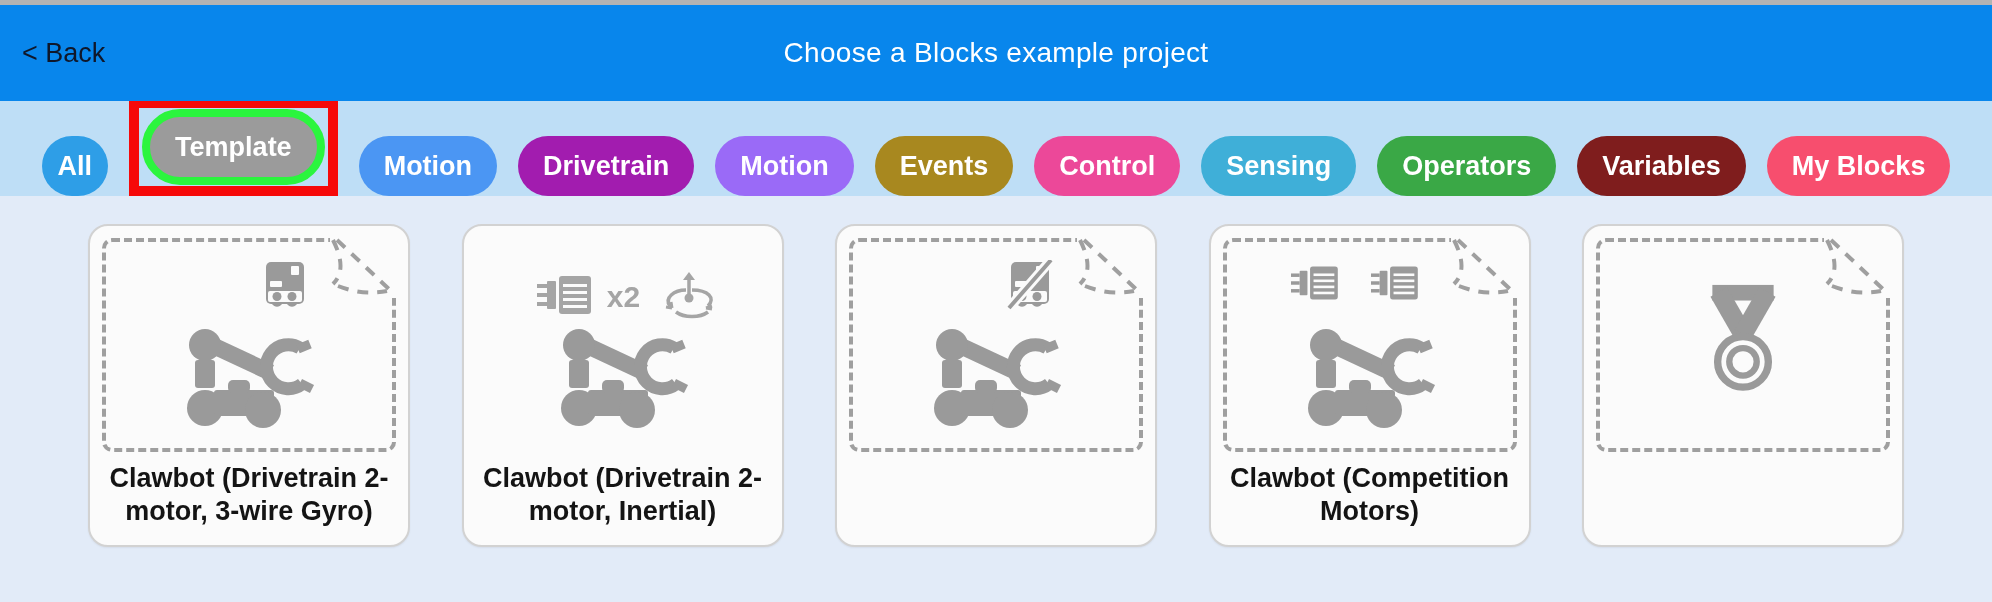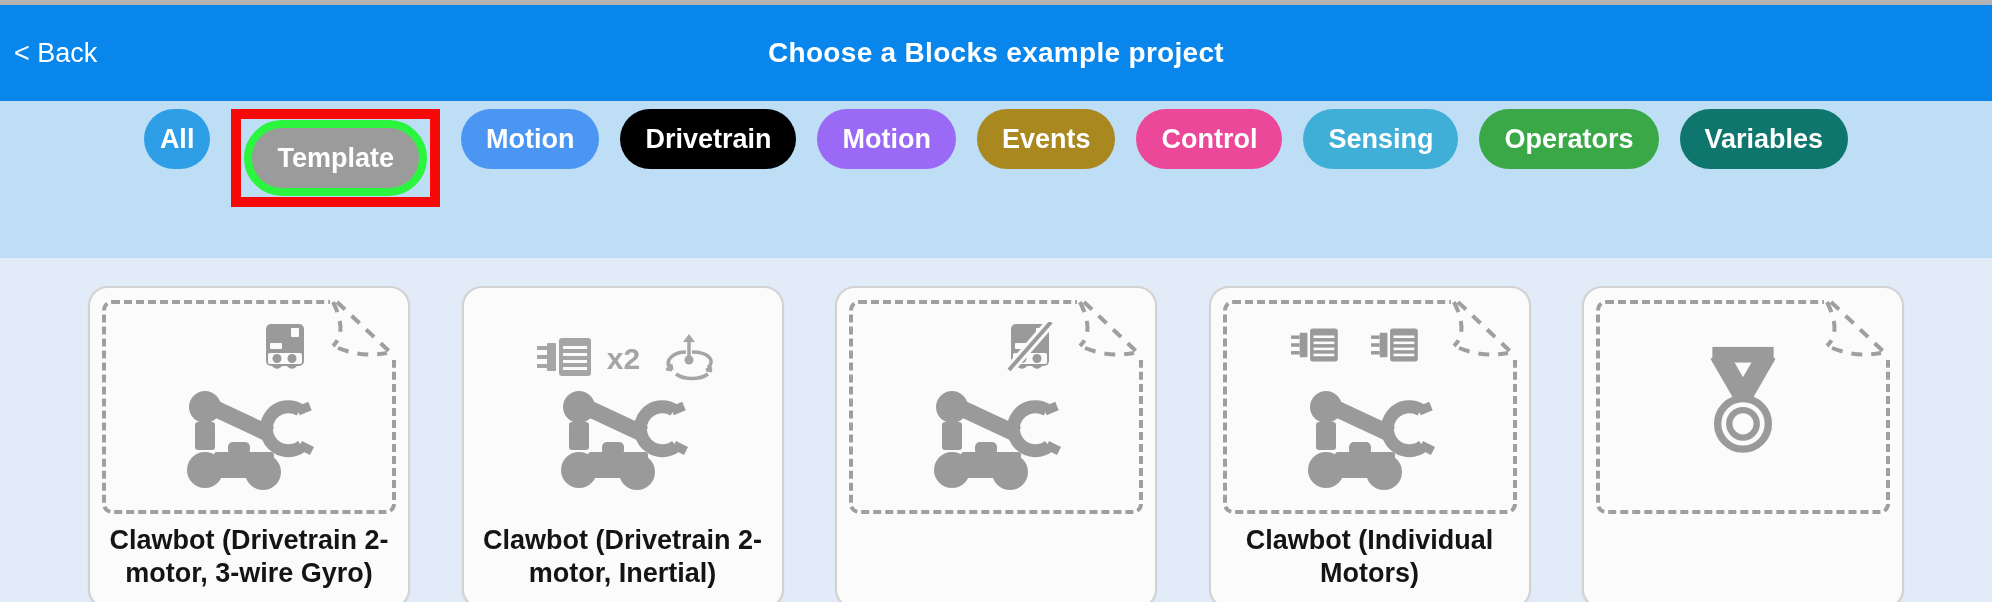--- a/index.html
+++ b/index.html
@@ -7,30 +7,30 @@
   body { font-family: "Liberation Sans", sans-serif; background: #e2ebf8; }
   .screen { position: relative; width: 1992px; height: 602px; }
 
   .top-strip { height: 5px; background: #b3b3b3; }
 
   .appbar {
     position: relative; height: 96px; background: #0886ec;
     display: flex; align-items: center; justify-content: center;
   }
   .back-btn {
-    position: absolute; left: 4px; top: 0; height: 100%;
-    background: none; border: none; color: #ffffff; font-size: 27px;
+    position: absolute; left: 12px; top: 0; height: 100%;
+    background: none; border: none; color: #0f172a; font-size: 27px;
     font-family: inherit; cursor: pointer; padding: 0 10px;
   }
-  .appbar-title { color: #ffffff; font-size: 28px; font-weight: 700; letter-spacing: .3px; }
+  .appbar-title { color: #ffffff; font-size: 28px; font-weight: 400; letter-spacing: .3px; }
 
   .filterbar {
-    height: 157px; background: #bedef6;
-    display: flex; align-items: flex-start; justify-content: center; gap: 21px;
-    padding-top: 8px;
+    height: 95px; background: #bedef6;
+    display: flex; align-items: flex-end; justify-content: center; gap: 21px;
+    padding-top: 16px;
   }
   .pill {
     height: 60px; border: none; border-radius: 30px; padding: 0 25px;
     color: #fff; font-size: 27px; font-weight: 700; font-family: inherit;
     cursor: pointer; display: inline-flex; align-items: center; justify-content: center;
     line-height: 1;
   }
   .pill-all { padding: 0 16px; min-width: 60px; }
   .annotation-box {
     border: 10px solid #f60909; padding: 1px 3px;
@@ -86,27 +86,28 @@
     <button class="back-btn">&lt; Back</button>
     <div class="appbar-title">Choose a Blocks example project</div>
   </header>
 
   <nav class="filterbar">
     <button class="pill pill-all" style="background-color: rgb(46, 158, 231);">All</button>
     <div class="annotation-box">
       <button class="pill pill-selected" style="background-color: rgb(155, 155, 155); border-color: rgb(43, 245, 62);">Template</button>
     </div>
     <button class="pill" style="background-color: rgb(75, 150, 243);">Motion</button>
-    <button class="pill" style="background-color: #000000;">Drivetrain</button>
+    <button class="pill" style="background-color: #a21caf;">Drivetrain</button>
     <button class="pill" style="background-color: rgb(154, 106, 247);">Motion</button>
     <button class="pill" style="background-color: rgb(168, 136, 31);">Events</button>
     <button class="pill" style="background-color: #ec4899;">Control</button>
     <button class="pill" style="background-color: rgb(63, 175, 216);">Sensing</button>
     <button class="pill" style="background-color: rgb(58, 168, 70);">Operators</button>
-    <button class="pill" style="background-color: #0f766e;">Variables</button>
+    <button class="pill" style="background-color: #7f1d1d;">Variables</button>
+    <button class="pill" style="background-color: rgb(247, 78, 110);">My Blocks</button>
   </nav>
 
   <main class="cards">
 
     <div class="card">
       <div class="thumb">
         <div class="fold">
           <svg width="66" height="60" viewBox="0 0 66 60" fill="none" stroke="#9f9f9f" stroke-width="4" stroke-dasharray="11 9">
             <path d="M3,2 C13,22 13,36 3,46"></path>
               <path d="M7,2 L60,52"></path>
@@ -290,21 +291,21 @@
               <circle cx="29" cy="86" r="18"></circle>
               <rect x="38" y="68" width="60" height="26" rx="3"></rect>
               <rect x="52" y="58" width="22" height="13" rx="5"></rect>
               <circle cx="87" cy="88" r="18"></circle>
             </g>
             <path d="M124,26 A22,22 0 1 0 126,62" fill="none" stroke="#9a9a9a" stroke-width="13"></path>
             <path d="M122,27 l12,-5 M124,61 l12,6" stroke="#9a9a9a" stroke-width="9"></path>
           </svg>
         </span>
       </div>
-      <div class="card-label">Clawbot (Individual Motors)</div>
+      <div class="card-label">Clawbot (Competition Motors)</div>
     </div>
 
     <div class="card">
       <div class="thumb">
         <div class="fold">
           <svg width="66" height="60" viewBox="0 0 66 60" fill="none" stroke="#9f9f9f" stroke-width="4" stroke-dasharray="11 9">
             <path d="M3,2 C13,22 13,36 3,46"></path>
               <path d="M7,2 L60,52"></path>
               <path d="M8,48 C26,55 42,56 57,53"></path>
           </svg>

